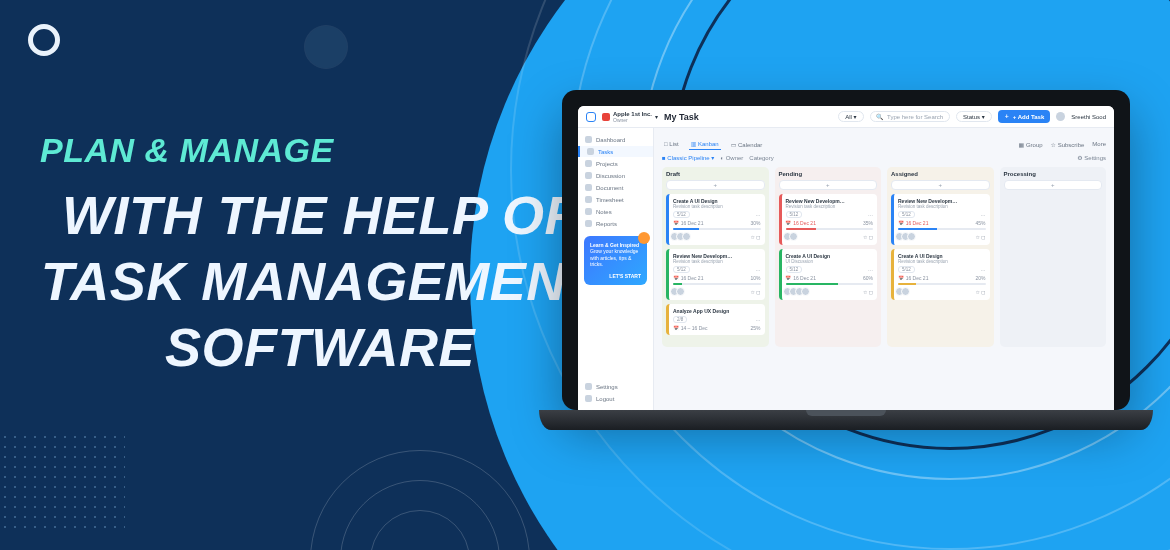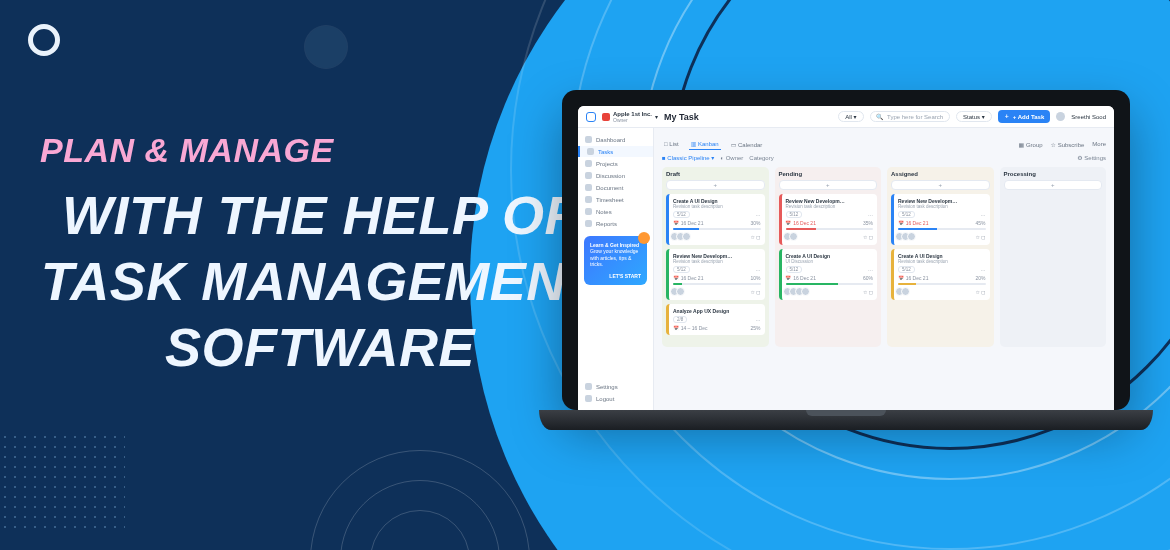--- a/index.html
+++ b/index.html
@@ -70,21 +70,21 @@
       position: absolute;
       top: 130px;
       left: 40px;
       max-width: 560px;
       text-transform: uppercase;
       font-weight: 800;
       line-height: 1.22;
       font-style: italic;
       letter-spacing: .5px;
     }
-    .headline .line1 { color: #f9a8d4; font-size: 34px; margin-bottom: 12px; }
+    .headline .line1 { color: #5eead4; font-size: 34px; margin-bottom: 12px; }
     .headline .line2 { color: #2aa6ee; font-size: 42px; margin-bottom: 12px; }
     .headline .line3 { color: #eef6ff; font-size: 54px; text-align: center; }
 
     
     .laptop {
       position: absolute;
       top: 90px; right: 40px;
       width: 568px; height: 360px;
     }
     .bezel {

